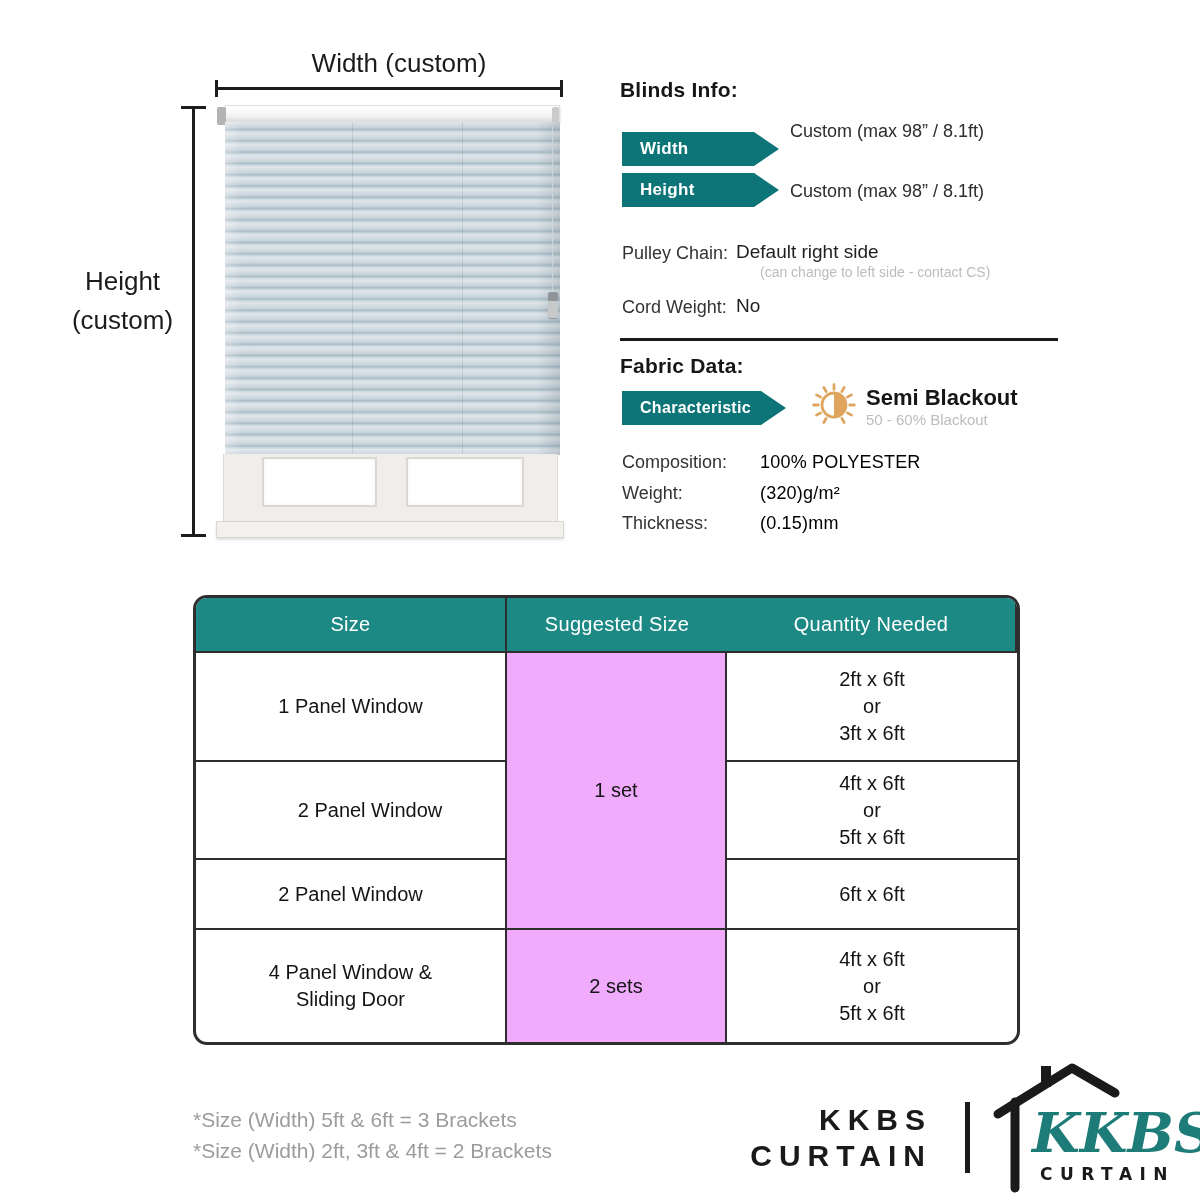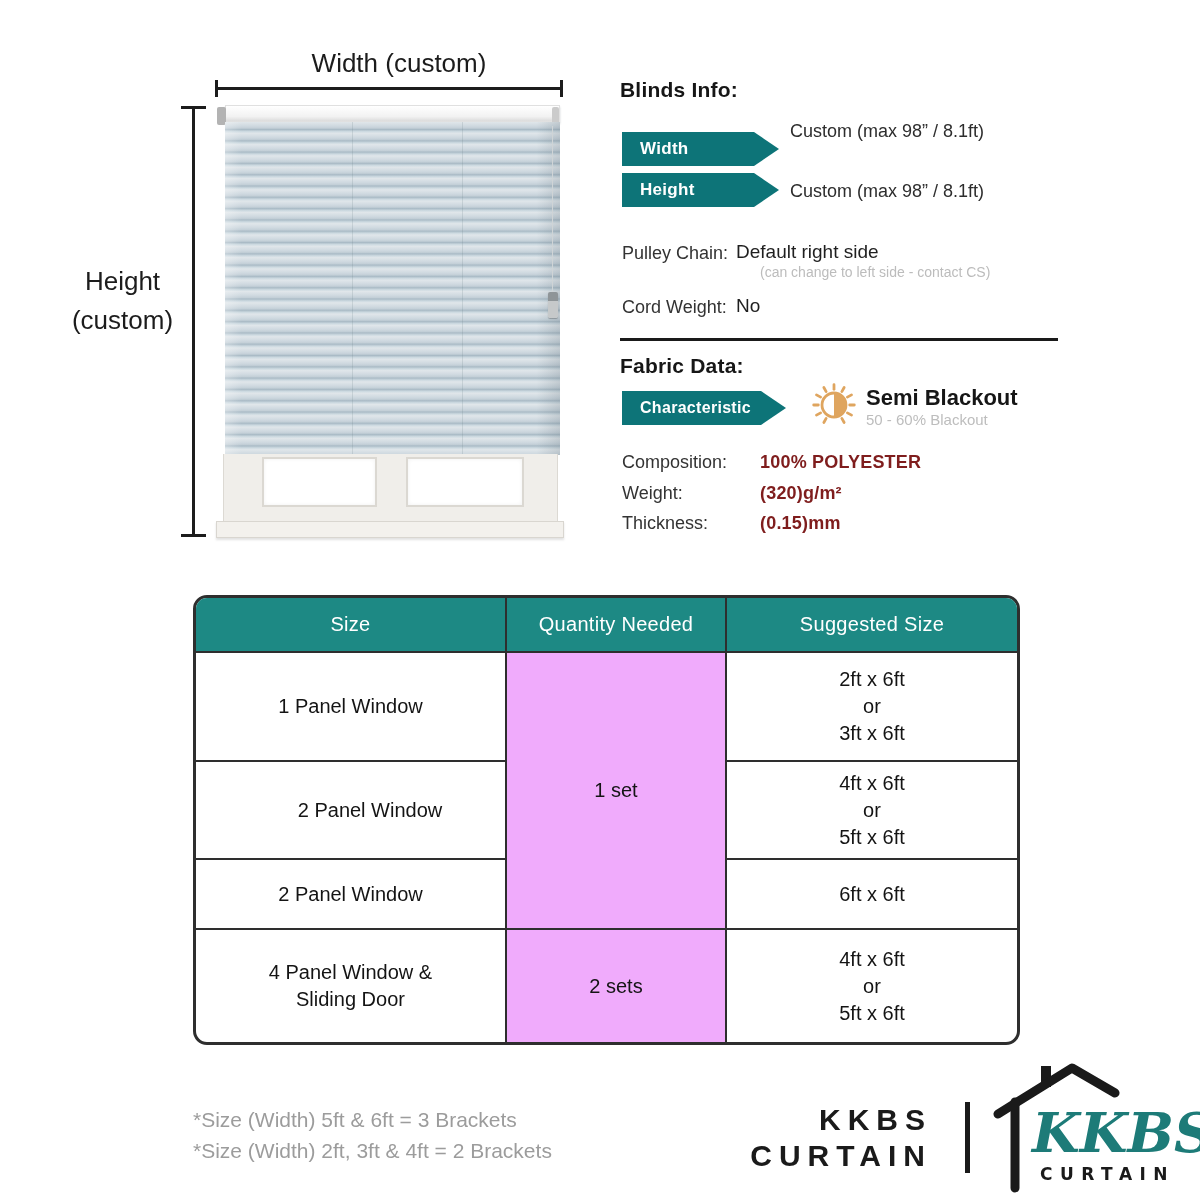--- a/index.html
+++ b/index.html
@@ -66,21 +66,21 @@
   .pl-note  { position:absolute; left:760px; top:264px; font-size:14px; color:#bcbcbc; }
   .cw-label { top:297px; } .cw-value { top:295px; }
 
   .divider { position:absolute; left:620px; top:338px; width:438px; height:3px; background:#1a1a1a; }
 
   .sun-icon { position:absolute; left:810px; top:381px; width:48px; height:48px; }
   .char-value { position:absolute; left:866px; top:385px; font-size:22px; font-weight:700; color:#161616; }
   .char-sub   { position:absolute; left:866px; top:411px; font-size:15px; color:#bdbdbd; }
 
   .fp-label { position:absolute; left:622px; font-size:18px; color:#333; }
-  .fp-value { position:absolute; left:760px; font-size:18px; color:#7f1d1d; font-weight:700; letter-spacing:.2px; }
+  .fp-value { position:absolute; left:760px; font-size:18px; color:#000000; font-weight:400; letter-spacing:.2px; }
   .fp1 { top:452px; } .fp2 { top:483px; } .fp3 { top:513px; }
 
   
   .size-table { position:absolute; left:193px; top:595px; width:827px; height:450px;
                 border:3px solid #2e2e2e; border-radius:14px; overflow:hidden; background:#fff;
                 display:grid; grid-template-columns:311px 220px 1fr; grid-template-rows:55px 109px 98px 70px 1fr; }
   .st-cell { display:flex; flex-direction:column; align-items:center; justify-content:center;
              text-align:center; font-size:20px; color:#141414; line-height:27px; }
   .st-head { background:#1d8984; color:#ffffff; font-weight:500; letter-spacing:.3px; border-bottom:2px solid #2e2e2e; }
   .br { border-right:2px solid #2e2e2e; }
@@ -179,22 +179,22 @@
 
   <div class="fp-label fp1">Composition:</div>
   <div class="fp-value fp1">100% POLYESTER</div>
   <div class="fp-label fp2">Weight:</div>
   <div class="fp-value fp2">(320)g/m²</div>
   <div class="fp-label fp3">Thickness:</div>
   <div class="fp-value fp3">(0.15)mm</div>
 
   <div class="size-table">
     <div class="st-cell st-head br">Size</div>
+    <div class="st-cell st-head">Suggested Size</div>
     <div class="st-cell st-head br">Quantity Needed</div>
-    <div class="st-cell st-head">Suggested Size</div>
 
     <div class="st-cell br bb" style="grid-column:1;grid-row:2;">
       <span>1 Panel Window</span>
     </div>
     <div class="st-cell br bb cream qty-merged">
       <span>1 set</span>
     </div>
     <div class="st-cell bb" style="grid-column:3;grid-row:2;">
       <span>2ft x 6ft</span>
       <span>or</span>

